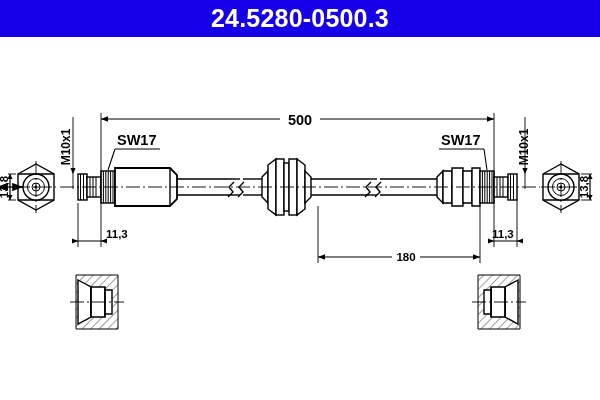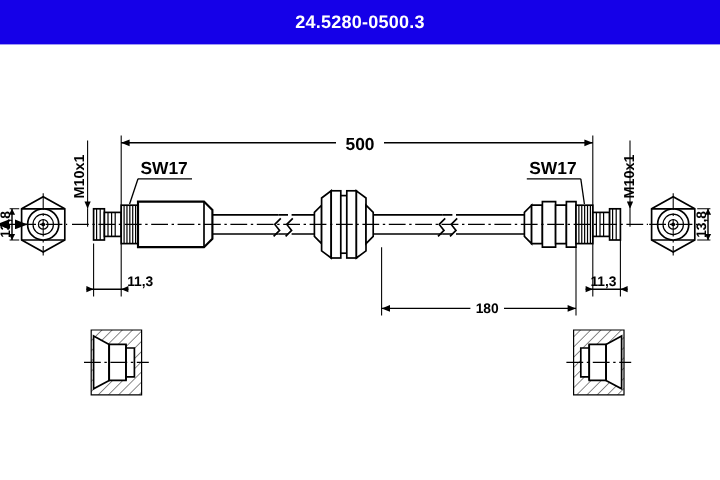--- a/index.html
+++ b/index.html
@@ -28,21 +28,21 @@
     height: 37px;
     background: #1500e8;
     display: flex;
     align-items: center;
     justify-content: center;
     gap: 26px;
   }
   #header-bar .hdr-text {
     color: #ffffff;
     font-family: "Liberation Sans", sans-serif;
-    font-size: 15px;
+    font-size: 25px;
     font-weight: bold;
     letter-spacing: 0.2px;
     white-space: nowrap;
   }
   #drawing-area {
     position: absolute;
     left: 0;
     top: 37px;
     width: 600px;
     height: 363px;

